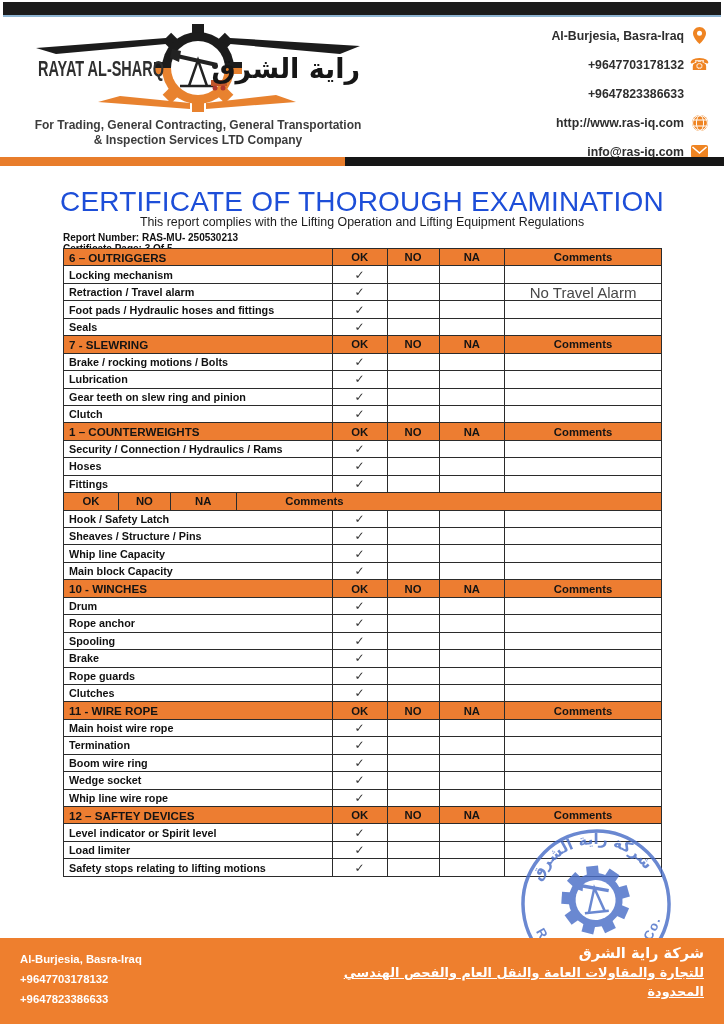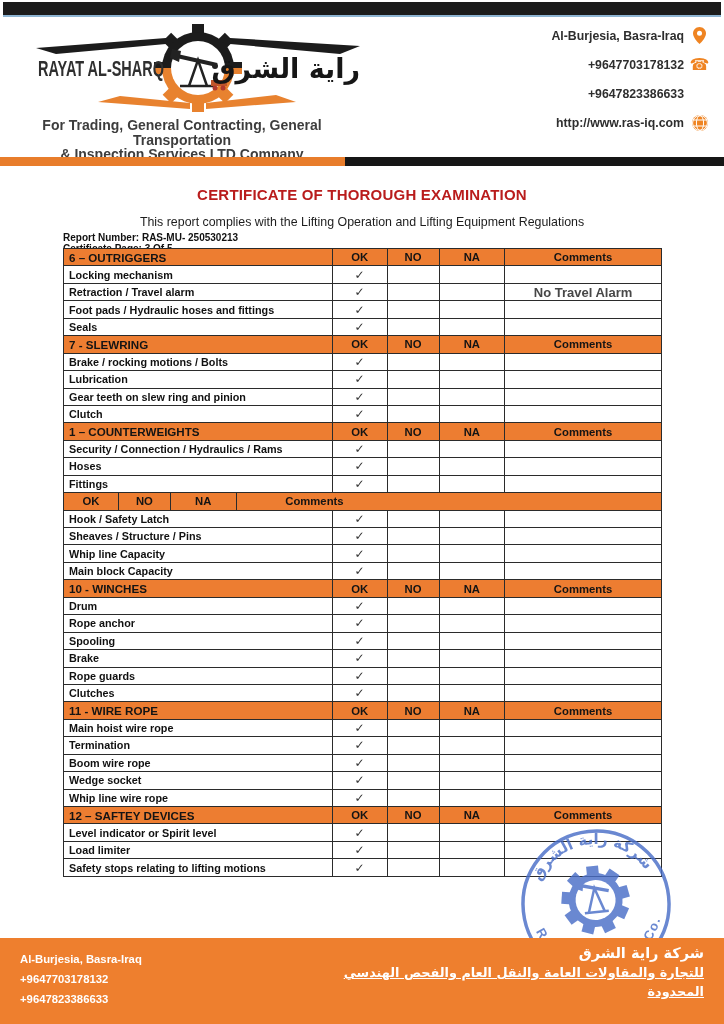--- a/index.html
+++ b/index.html
@@ -5,52 +5,52 @@
   html,body{margin:0;padding:0;background:#e9e9e9;}
   .page{
     position:relative;width:724px;height:1024px;background:#ffffff;
     font-family:"Liberation Sans",sans-serif;overflow:hidden;margin:0 auto;
   }
   
   .topbar{position:absolute;left:3px;top:2px;width:718px;height:13px;
     background:#1b1b1b;border-bottom:2px solid #8db4d2;}
   
   .logo-wrap{position:absolute;left:28px;top:14px;width:340px;height:106px;}
-  .tagline{position:absolute;left:12px;top:118px;width:340px;text-align:center;
-    font-weight:bold;color:#3d3d3d;font-size:14px;line-height:14.5px;}
+  .tagline{position:absolute;left:28px;top:118px;width:340px;text-align:center;
+    font-weight:bold;color:#3d3d3d;font-size:12px;line-height:14.5px;}
   
   .contacts{position:absolute;right:16px;top:21px;width:230px;}
   .contact-row{height:29px;display:flex;align-items:center;justify-content:flex-end;gap:7px;}
   .contact-text{font-weight:bold;color:#2e2e2e;font-size:12.3px;}
   .cicon{width:17px;height:17px;display:flex;align-items:center;justify-content:center;flex:0 0 17px;}
   .phone-glyph{font-family:"DejaVu Sans",sans-serif;color:#ef8422;font-size:16px;line-height:1;}
   
   .div-orange{position:absolute;left:0;top:157px;width:345px;height:9px;background:#e87d2b;}
   .div-black{position:absolute;left:345px;top:157px;width:379px;height:9px;background:#161616;}
   
   .title{position:absolute;left:0;top:186px;width:100%;text-align:center;
-    font-size:15px;font-weight:bold;color:#b91c1c;letter-spacing:.2px;}
+    font-size:28px;font-weight:normal;color:#1d4ed8;letter-spacing:.2px;}
   .subtitle{position:absolute;left:0;top:215px;width:100%;text-align:center;
     font-size:12.4px;color:#1d1d1d;}
   .report-row{position:absolute;left:63px;top:232px;width:599px;display:flex;
     justify-content:space-between;font-size:10px;font-weight:bold;color:#111;flex-direction:column;}
   
   .table{position:absolute;left:63px;top:248px;width:599px;border-top:1px solid #2b2b2b;}
   .t-row{display:flex;height:17.45px;box-sizing:border-box;
     border-bottom:1px solid #2b2b2b;border-left:1px solid #2b2b2b;border-right:1px solid #2b2b2b;
     background:#fff;text-align:right;}
   .t-row.head{background:#ed7d31;}
   .cell{box-sizing:border-box;border-right:1px solid #2b2b2b;display:flex;
     align-items:center;overflow:hidden;white-space:nowrap;}
   .cell:last-child{border-right:none;}
   .c-item{width:45%;padding-left:5px;font-weight:bold;font-size:10.8px;color:#111;}
   .c-ok{width:9.2%;justify-content:center;}
   .c-no{width:8.7%;justify-content:center;}
   .c-na{width:11%;justify-content:center;}
-  .c-com{width:26.1%;justify-content:center;font-size:13px;color:#474747;font-weight:bold;}
+  .c-com{width:26.1%;justify-content:center;font-size:15px;color:#474747;}
   .head .cell{font-weight:bold;font-size:11.3px;color:#141414;}
   .head .c-item{font-size:11.6px;}
   .tick{font-family:"DejaVu Sans",sans-serif;font-size:12px;color:#323232;}
   
   .stamp{position:absolute;left:516px;top:824px;width:160px;height:160px;
     opacity:.82;transform:rotate(-6deg);}
   
   .footer{position:absolute;left:0;top:938px;width:724px;height:86px;background:#ee7f2e;}
   .footer-left{position:absolute;left:20px;top:11px;color:#fff;font-weight:bold;
     font-size:11.3px;line-height:20px;}
@@ -151,20 +151,29 @@
         <svg width="16" height="16" viewBox="0 0 16 16">
             <circle cx="8" cy="8" r="8" fill="#ef8422"></circle>
             <g stroke="#ffffff" stroke-width="1" fill="none">
               <ellipse cx="8" cy="8" rx="3.6" ry="7.4"></ellipse>
               <path d="M0.8 5 h14.4 M0.8 11 h14.4"></path>
               <circle cx="8" cy="8" r="7.4"></circle>
             </g>
           </svg>
       </span>
     </div>
+    <div class="contact-row">
+      <span class="contact-text">info@ras-iq.com</span>
+      <span class="cicon">
+        <svg width="17" height="13" viewBox="0 0 17 13">
+            <rect x="0" y="0" width="17" height="13" rx="2" fill="#ef8422"></rect>
+            <polyline points="1.5,2 8.5,8 15.5,2" stroke="#ffffff" stroke-width="1.6" fill="none"></polyline>
+          </svg>
+      </span>
+    </div>
   </div>
 
   <div class="div-orange"></div>
   <div class="div-black"></div>
 
   <div class="title">CERTIFICATE OF THOROUGH EXAMINATION</div>
   <div class="subtitle">This report complies with the Lifting Operation and Lifting Equipment Regulations</div>
 
   <div class="report-row">
     <span>
@@ -417,21 +426,21 @@
       <div class="t-row">
         <div class="cell c-item">Termination</div>
         <div class="cell c-ok">
           <span class="tick">✓</span>
         </div>
         <div class="cell c-no"></div>
         <div class="cell c-na"></div>
         <div class="cell c-com"></div>
       </div>
       <div class="t-row">
-        <div class="cell c-item">Boom wire rope</div>
+        <div class="cell c-item">Boom wire ring</div>
         <div class="cell c-ok">
           <span class="tick">✓</span>
         </div>
         <div class="cell c-no"></div>
         <div class="cell c-na"></div>
         <div class="cell c-com"></div>
       </div>
       <div class="t-row">
         <div class="cell c-item">Wedge socket</div>
         <div class="cell c-ok">

